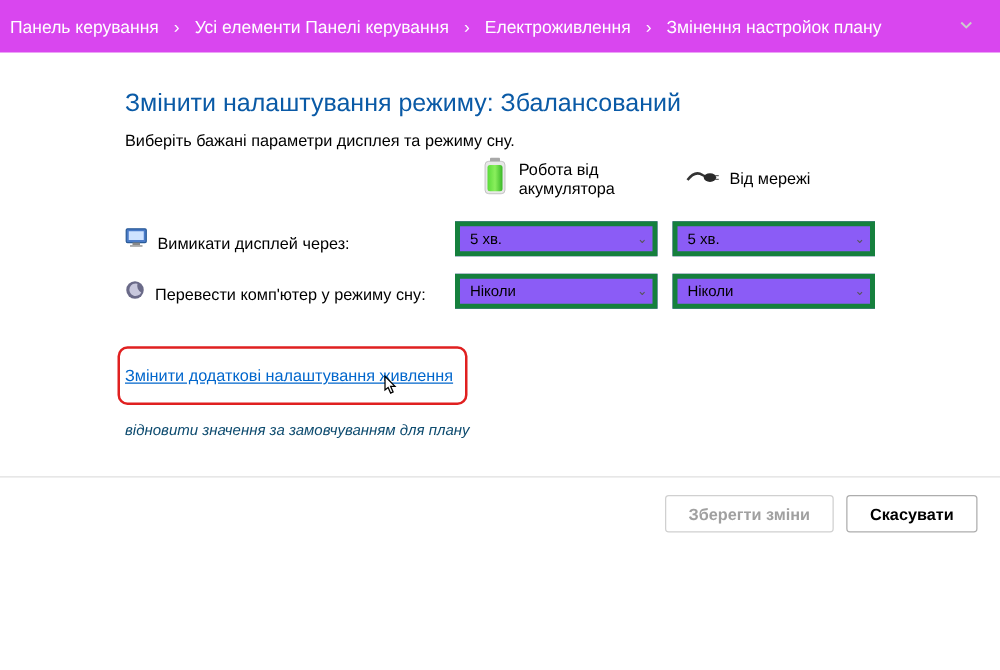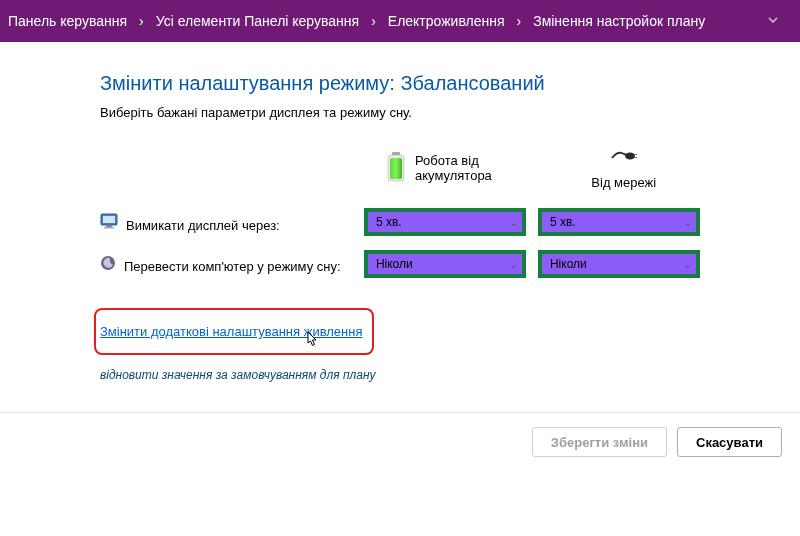--- a/index.html
+++ b/index.html
@@ -7,21 +7,21 @@
       font-family: "Segoe UI", Tahoma, sans-serif;
       font-size: 13px;
       background: #ffffff;
       color: #000;
       width: 800px;
       height: 536px;
       overflow: hidden;
     }
     
     .breadcrumb {
-      background: #701a75;
+      background: #d946ef;
       color: #ffffff;
       height: 42px;
       display: flex;
       align-items: center;
       padding: 0 8px 0 0;
       font-size: 14px;
     }
     .breadcrumb-items {
       display: flex;
       align-items: center;
@@ -47,42 +47,41 @@
     }
     .page-title {
       color: #0a5aa6;
       font-size: 20px;
       font-weight: 400;
       margin-bottom: 10px;
     }
     .page-desc {
       font-size: 13px;
       color: #000;
-      margin-bottom: 26px;
+      margin-bottom: 6px;
     }
     
     .column-headers {
       display: flex;
       align-items: center;
       margin-bottom: 18px;
     }
     .label-col {
       width: 285px;
       flex-shrink: 0;
     }
     .col-head {
       width: 200px;
       display: flex;
       align-items: center;
       gap: 8px;
       font-size: 13px;
     }
     .col-head:last-child {
       margin-left: 10px;
-      flex-direction: column;
     }
     .settings-row {
       display: flex;
       align-items: center;
       margin-bottom: 14px;
     }
     .row-label {
       width: 285px;
       display: flex;
       align-items: flex-end;

